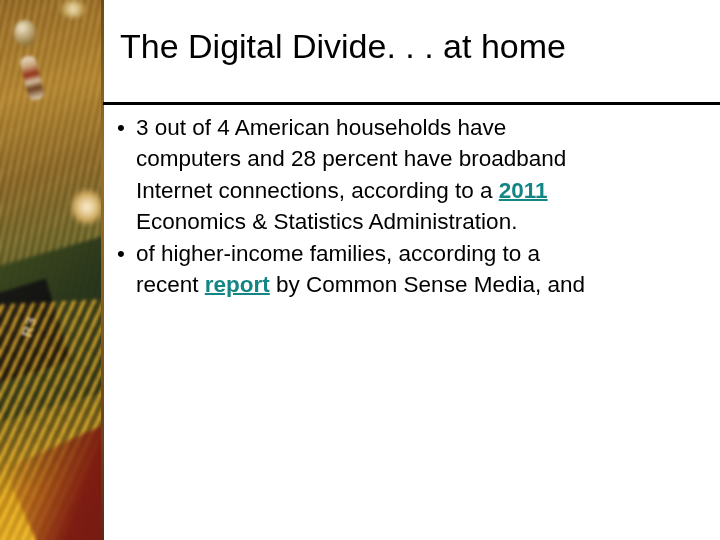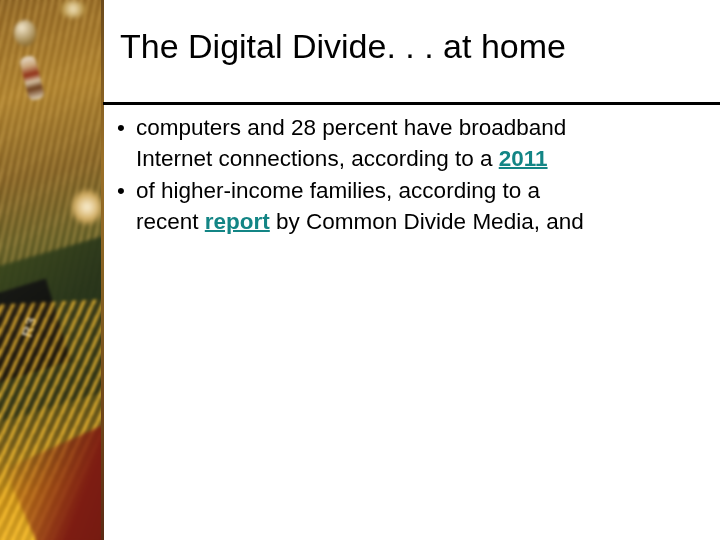--- a/index.html
+++ b/index.html
@@ -233,27 +233,29 @@
 
   <div id="title">The Digital Divide. . . at home</div>
 
   <div id="divider"></div>
 
   <div id="body">
     <ul class="bullets" id="bullet-list">
         <li class="bullet">
           <span class="bullet-dot">•</span>
           <span class="bullet-text">
+            <span class="tline"><span>3 out of 4 American households have</span></span>
             <span class="tline"><span>computers and 28 percent have broadband</span></span>
             <span class="tline"><span>Internet connections, according to a </span><a class="slide-link" href="#" style="color: rgb(19, 133, 133);">2011</a></span>
+            <span class="tline"><span>Economics &amp; Statistics Administration.</span></span>
           </span>
         </li>
         <li class="bullet">
           <span class="bullet-dot">•</span>
           <span class="bullet-text">
             <span class="tline"><span>of higher-income families, according to a</span></span>
-            <span class="tline"><span>recent </span><a class="slide-link" href="#" style="color: rgb(19, 133, 133);">report</a><span> by Common Divide Media, and</span></span>
+            <span class="tline"><span>recent </span><a class="slide-link" href="#" style="color: rgb(19, 133, 133);">report</a><span> by Common Sense Media, and</span></span>
           </span>
         </li>
       </ul>
   </div>
 
 </div>
 
 </body></html>

